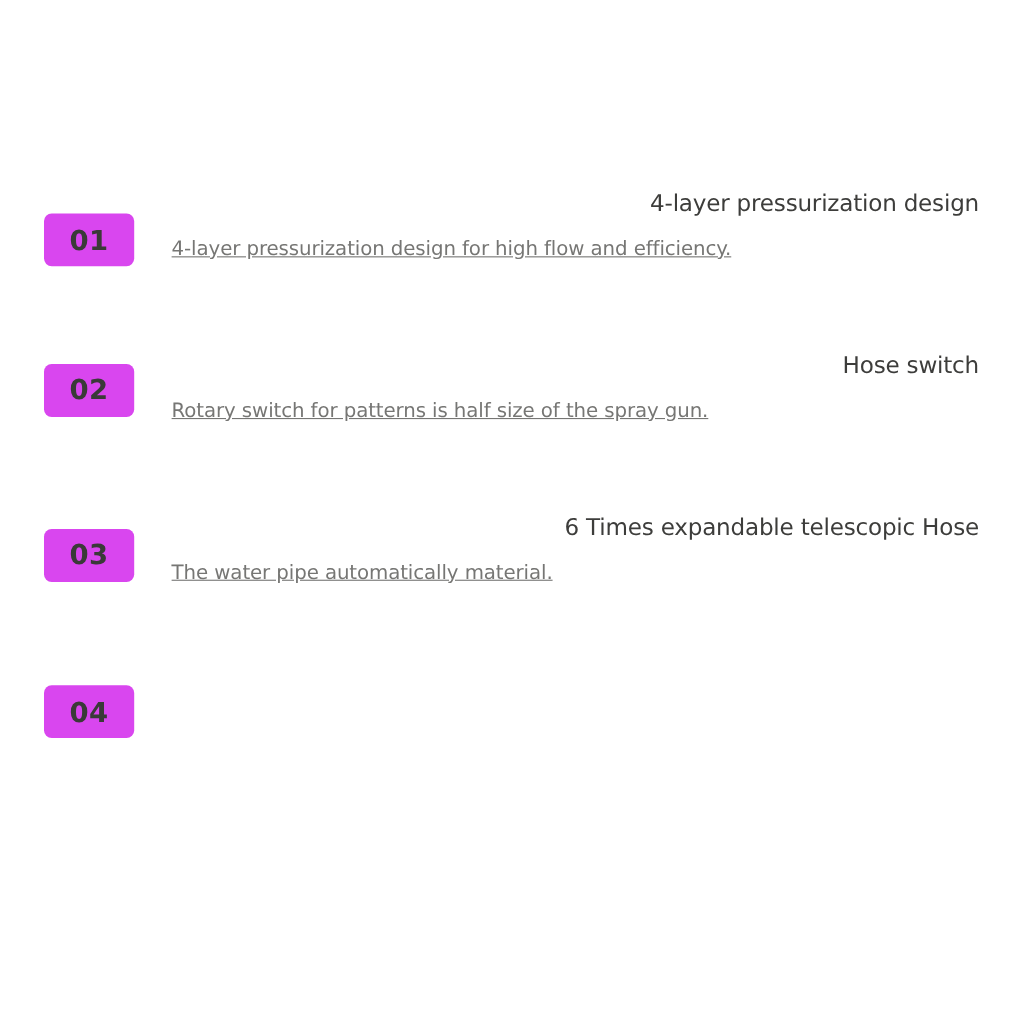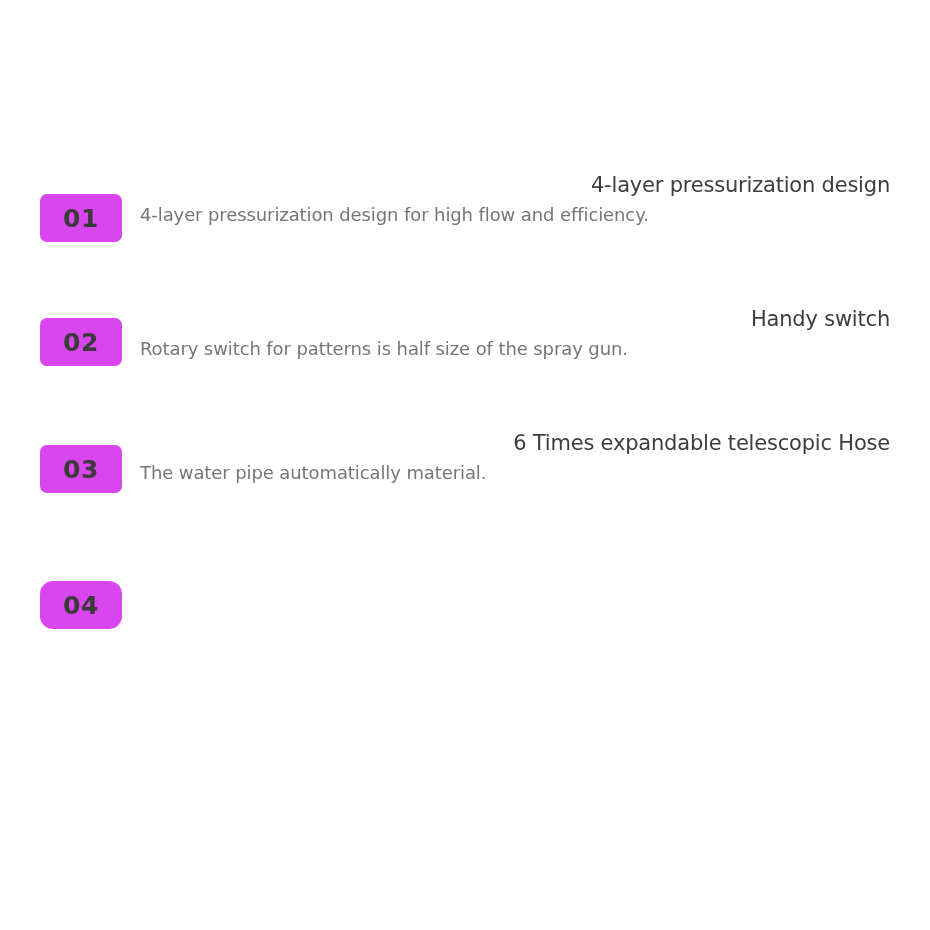--- a/index.html
+++ b/index.html
@@ -58,59 +58,60 @@
     line-height: 1.28;
     margin: 0 0 4px 0;
     letter-spacing: -0.2px;
     text-align: right;
   }
   .desc {
     font-family: "DejaVu Sans", sans-serif;
     font-size: 18px;
     color: #767674;
     line-height: 1.33;
-    margin: 0;
+    margin: 16px;
     letter-spacing: -0.1px;
+    text-decoration: underline;
   }
 
   
   .row-0 { margin-bottom: 52px; }
   .row-0 .badge { margin-top: 22px; }
   .row-0 .texts { margin-top: 0px; }
 
   .row-1 { margin-bottom: 54px; }
   .row-1 .badge { margin-top: 24px; }
   .row-1 .texts { margin-top: 12px; }
 
   .row-2 { margin-bottom: 50px; }
   .row-2 .badge { margin-top: 25px; }
   .row-2 .texts { margin-top: 10px; }
 
   .row-3 { margin-bottom: 0; }
-  .row-3 .badge { margin-top: 38px; border-radius: 13px; }
+  .row-3 .badge { margin-top: 25px; }
   .row-3 .texts { margin-top: 14px; }
 </style>
 </head>
 <body>
 
 <div class="page">
   <div class="feature-list">
 
     <div class="feature-row row-0">
       <div class="badge">01</div>
       <div class="texts">
         <div class="title">4-layer pressurization design</div>
         <div class="desc">4-layer pressurization design for high flow and efficiency.</div>
       </div>
     </div>
 
     <div class="feature-row row-1">
       <div class="badge">02</div>
       <div class="texts">
-        <div class="title">Handy switch</div>
+        <div class="title">Hose switch</div>
         <div class="desc">Rotary switch for patterns is half size of the spray gun.</div>
       </div>
     </div>
 
     <div class="feature-row row-2">
       <div class="badge">03</div>
       <div class="texts">
         <div class="title">6 Times expandable telescopic Hose</div>
         <div class="desc">The water pipe automatically material.</div>
       </div>

